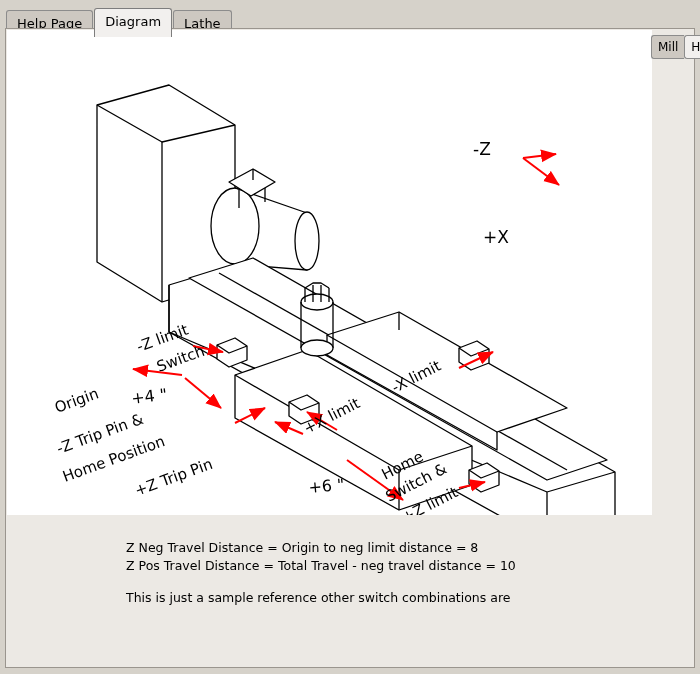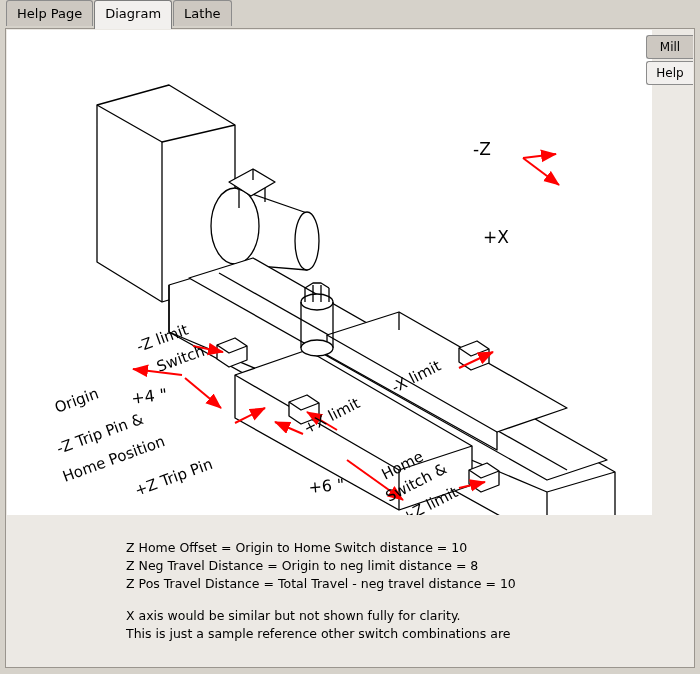--- a/index.html
+++ b/index.html
@@ -17,21 +17,21 @@
     height: 674px;
     background: #d6d2ca;
   }
   
   .tabbar {
     position: absolute;
     left: 0; top: 0;
     width: 700px;
     height: 36px;
     display: flex;
-    align-items: flex-start;
+    align-items: flex-end;
     padding-left: 6px;
     box-sizing: border-box;
   }
   .tab {
     font-size: 13px;
     color: #000;
     padding: 5px 10px 5px 10px;
     border: 1px solid #8c8c8c;
     border-bottom: none;
     border-radius: 3px 3px 0 0;
@@ -67,21 +67,21 @@
     background: #ffffff;
     overflow: hidden;
   }
   
   .side-tabs {
     position: absolute;
     right: 1px;
     top: 6px;
     width: 42px;
     display: flex;
-    flex-direction: column;
+    flex-direction: row;
     align-items: flex-end;
   }
   .side-tab {
     font-size: 12px;
     color: #000;
     padding: 4px 6px;
     border: 1px solid #8c8c8c;
     border-right: none;
     background: #cdc8c1;
     border-radius: 3px 0 0 3px;
@@ -229,23 +229,21 @@
         </g>
       </svg>
     </div>
 
     <div class="side-tabs">
       <div class="side-tab">Mill</div>
       <div class="side-tab active">Help</div>
     </div>
 
     <div class="caption">
-      <div>Z Home Offset = Origin to Home Switch distance = 10</div>
       <div>Z Neg Travel Distance = Origin to neg limit distance = 8</div>
       <div>Z Pos Travel Distance = Total Travel - neg travel distance = 10</div>
       <div class="blank"></div>
-      <div>X axis would be similar but not shown fully for clarity.</div>
       <div>This is just a sample reference other switch combinations are</div>
 
     </div>
 
   </div>
 </div>
 
 </body></html>

